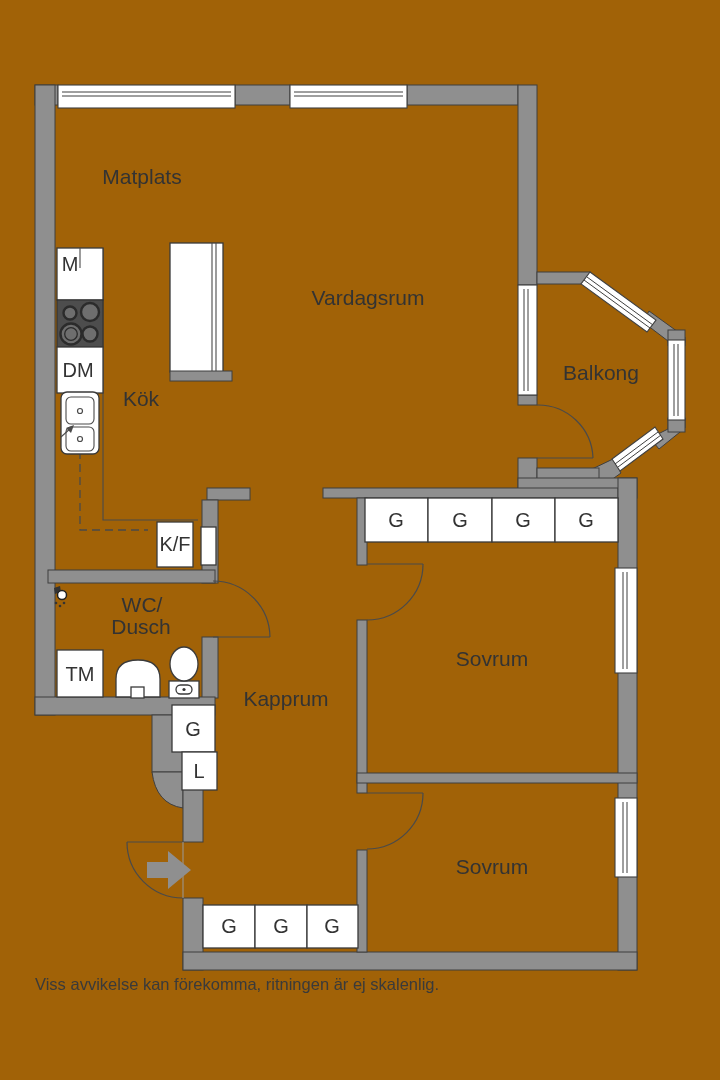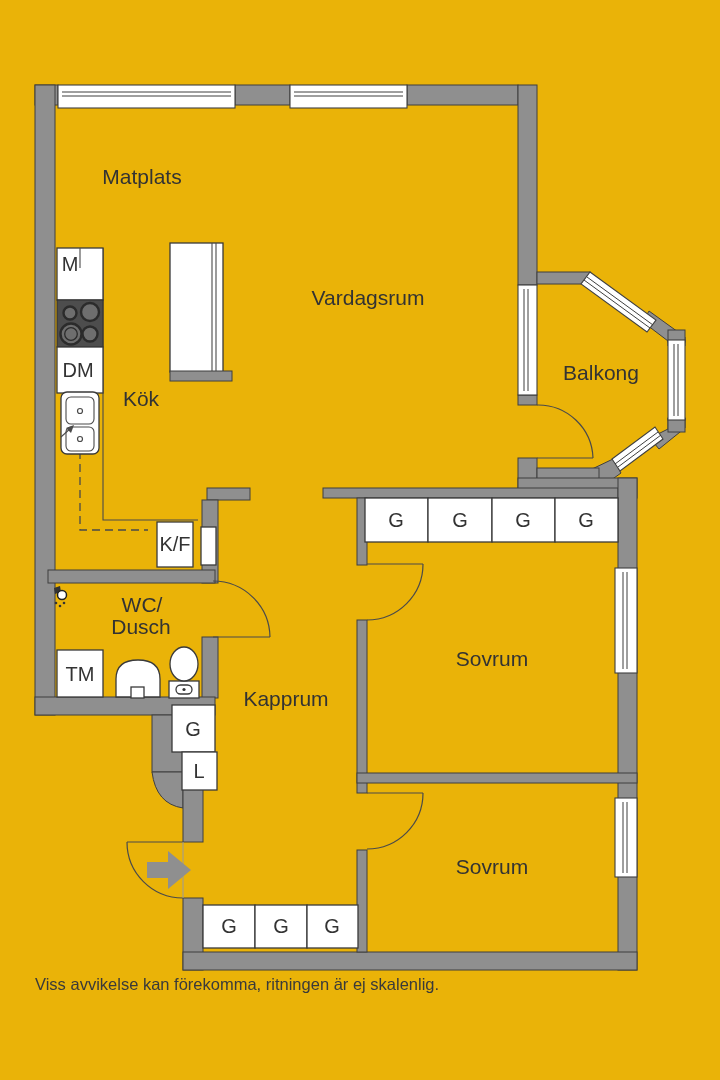--- a/index.html
+++ b/index.html
@@ -1,16 +1,16 @@
 <!DOCTYPE html>
 <html><head>
 <meta charset="utf-8">
 <style>
   html,body{margin:0;padding:0;background:#ffffff;}
-  .canvas{position:relative;width:720px;height:1080px;background:#eab308;overflow:hidden;
+  .canvas{position:relative;width:720px;height:1080px;background:#a16207;overflow:hidden;
           font-family:"Liberation Sans",sans-serif;}
   svg{display:block;}
   .wall{fill:#8F8F8F;stroke:#3F3F3F;stroke-width:1;}
   .win{fill:#ffffff;stroke:#3F3F3F;stroke-width:1.1;}
   .gl{stroke:#3F3F3F;stroke-width:1;fill:none;}
   .door{stroke:#4A4A4A;stroke-width:1.2;fill:none;}
   .box{fill:#ffffff;stroke:#3A3A3A;stroke-width:1.3;}
   .thin{stroke:#4A4A4A;stroke-width:1.1;fill:none;}
   .dashed{stroke:#4A4A4A;stroke-width:1.3;fill:none;stroke-dasharray:8 5;}
   .room-label{font-size:21px;fill:#333333;text-anchor:middle;}

